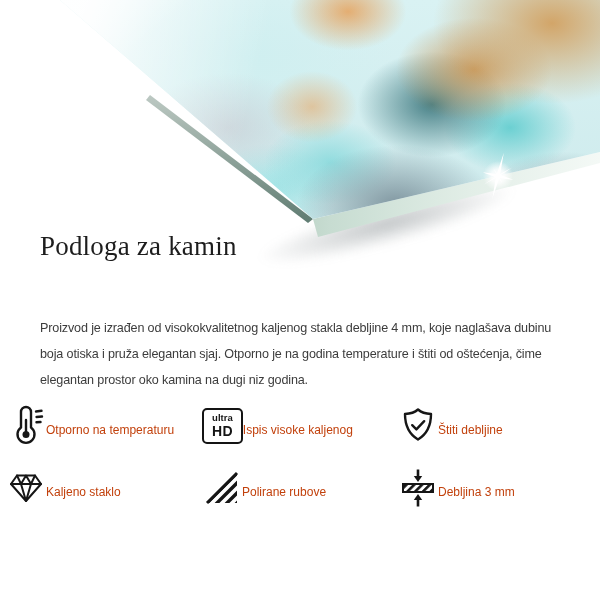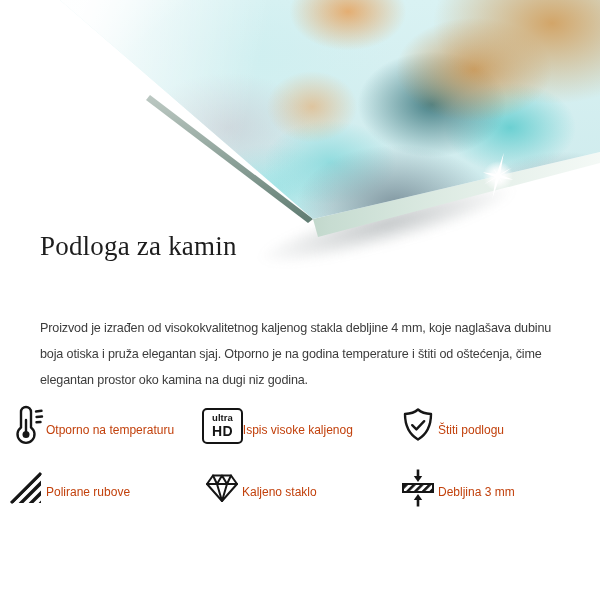--- a/index.html
+++ b/index.html
@@ -141,52 +141,52 @@
 
     <div class="feat">
       <div class="feat-icon">
         <svg width="40" height="40" viewBox="0 0 40 40">
           <g fill="none" stroke="#161616" stroke-width="2.4" stroke-linecap="round" stroke-linejoin="round">
             <path d="M20 3.5 C23 6.2 28 7.8 33 8 C33 17 30.8 27 20 33.5 C9.2 27 7 17 7 8 C12 7.8 17 6.2 20 3.5 Z"></path>
             <path d="M14.2 19.2 L18.4 23.4 L26.2 15.2"></path>
           </g>
         </svg>
       </div>
-      <div class="feat-label">Štiti podlogu</div>
+      <div class="feat-label">Štiti debljine</div>
+    </div>
+
+    <div class="feat">
+      <div class="feat-icon">
+        <svg width="40" height="38" viewBox="0 0 40 38">
+          <g fill="none" stroke="#161616" stroke-width="2" stroke-linecap="round" stroke-linejoin="round">
+            <path d="M11 6.5 L29 6.5 L35 15 L20 32 L5 15 Z"></path>
+            <path d="M5 15 L35 15"></path>
+            <path d="M11 6.5 L15 15 L20 6.5 L25 15 L29 6.5"></path>
+            <path d="M15 15 L20 32 L25 15"></path>
+          </g>
+        </svg>
+      </div>
+      <div class="feat-label">Kaljeno staklo</div>
     </div>
 
     <div class="feat">
       <div class="feat-icon">
         <svg width="40" height="40" viewBox="0 0 40 40">
           <defs>
             <clipPath id="pe-clip">
                 <polygon points="5,35 35,35 35,5"></polygon>
               </clipPath>
           </defs>
           <line x1="5" y1="35" x2="35" y2="5" stroke="#161616" stroke-width="3"></line>
           <g clip-path="url(#pe-clip)" stroke="#161616" stroke-width="3.4">
             <path d="M1 39 L39 1 M11 39 L39 11 M21 39 L39 21 M31 39 L39 31"></path>
           </g>
         </svg>
       </div>
       <div class="feat-label">Polirane rubove</div>
-    </div>
-
-    <div class="feat">
-      <div class="feat-icon">
-        <svg width="40" height="38" viewBox="0 0 40 38">
-          <g fill="none" stroke="#161616" stroke-width="2" stroke-linecap="round" stroke-linejoin="round">
-            <path d="M11 6.5 L29 6.5 L35 15 L20 32 L5 15 Z"></path>
-            <path d="M5 15 L35 15"></path>
-            <path d="M11 6.5 L15 15 L20 6.5 L25 15 L29 6.5"></path>
-            <path d="M15 15 L20 32 L25 15"></path>
-          </g>
-        </svg>
-      </div>
-      <div class="feat-label">Kaljeno staklo</div>
     </div>
 
     <div class="feat">
       <div class="feat-icon">
         <svg width="40" height="40" viewBox="0 0 40 40">
           <defs>
             <pattern id="th-hatch" width="5.5" height="5.5" patternUnits="userSpaceOnUse" patternTransform="rotate(45)">
               <rect width="2.6" height="5.5" fill="#161616"></rect>
             </pattern>
           </defs>

